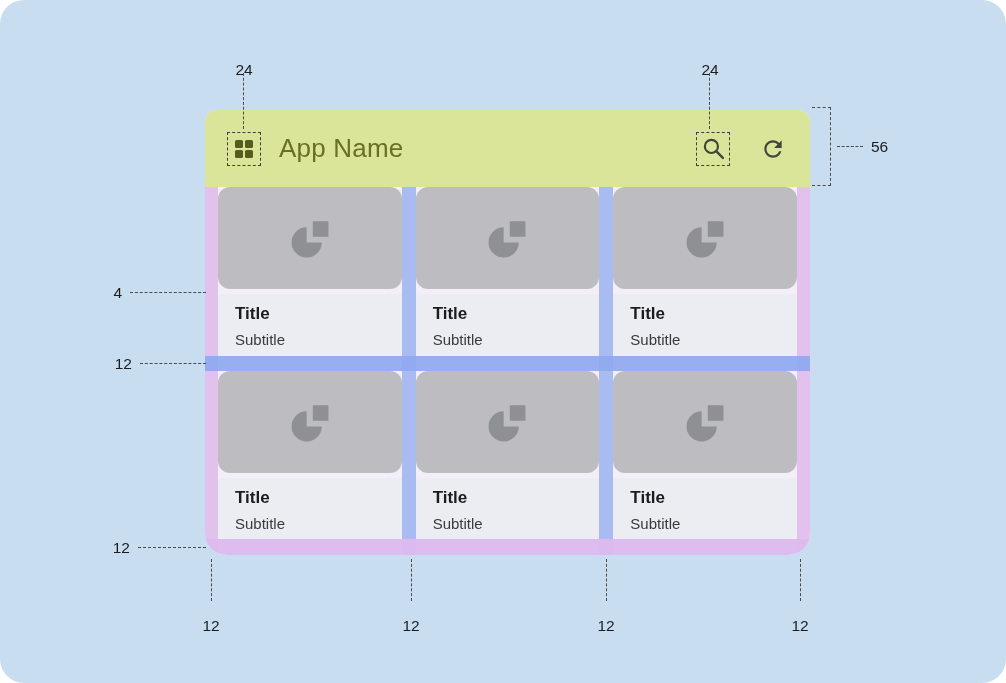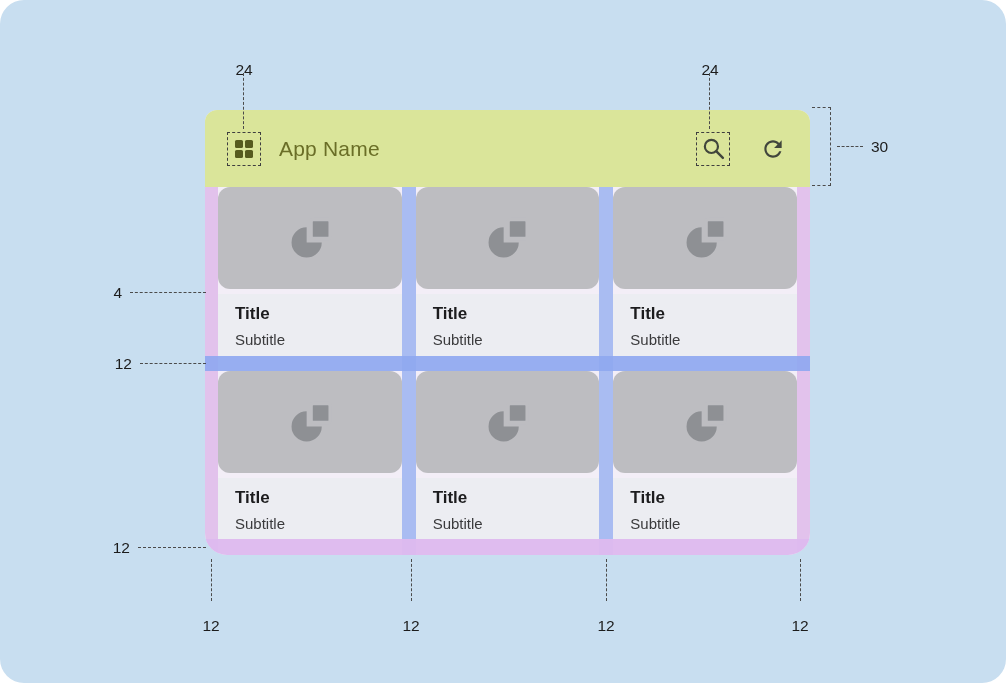--- a/index.html
+++ b/index.html
@@ -6,21 +6,21 @@
   .canvas{position:relative;width:1006px;height:683px;background:#C8DEF0;border-radius:24px;overflow:hidden;}
 
   
   .mockup{position:absolute;left:205px;top:110px;width:605px;height:445px;
           border-radius:12px 12px 22px 22px;overflow:hidden;background:#F3EEF7;}
 
   .appbar{position:absolute;left:0;top:0;width:100%;height:77px;background:#DAE59A;
           display:flex;align-items:center;padding:0 18px 0 22px;box-sizing:border-box;}
   .appicon-box,.searchicon-box{width:34px;height:34px;display:flex;align-items:center;justify-content:center;
           border:1.6px dashed #3f3f3f;box-sizing:border-box;flex:0 0 auto;}
-  .appname{margin-left:18px;font-size:21px;font-weight:500;color:#6A6E27;letter-spacing:.2px;}
+  .appname{margin-left:18px;font-size:26px;font-weight:500;color:#6A6E27;letter-spacing:.2px;}
   .appbar-spacer{flex:1;}
   .refresh-wrap{margin-left:30px;margin-right:6px;display:flex;align-items:center;}
 
   
   .grid{position:absolute;left:0;top:77px;width:605px;height:308px;display:grid;
         grid-template-columns:13px 1fr 14px 1fr 14px 1fr 13px;
         grid-template-rows:102px 5px 62px 15px 102px 5px 61px 16px;}
   .vstrip{background:#E2C2EC;grid-row:1/-1;}
   .vstrip.gutter{background:#A9BCF2;}
   .v1{grid-column:1;} .v2{grid-column:3;} .v3{grid-column:5;} .v4{grid-column:7;}
@@ -154,21 +154,21 @@
   <div class="ann t-center" style="left:232px;top:52px;width:24px;">24</div>
   <div class="dash-v" style="left:243px;top:73px;height:56px;"></div>
 
   <div class="ann t-center" style="left:698px;top:52px;width:24px;">24</div>
   <div class="dash-v" style="left:709px;top:73px;height:56px;"></div>
 
   <div class="dash-h" style="left:812px;top:107px;width:19px;"></div>
   <div class="dash-v" style="left:830px;top:107px;height:79px;"></div>
   <div class="dash-h" style="left:812px;top:185px;width:19px;"></div>
   <div class="dash-h" style="left:837px;top:146px;width:26px;"></div>
-  <div class="ann" style="left:871px;top:138px;">30</div>
+  <div class="ann" style="left:871px;top:138px;">56</div>
 
   <div class="ann t-right" style="left:100px;top:284px;width:22px;">4</div>
   <div class="dash-h" style="left:130px;top:292px;width:76px;"></div>
 
   <div class="ann t-right" style="left:104px;top:355px;width:28px;">12</div>
   <div class="dash-h" style="left:140px;top:363px;width:66px;"></div>
 
   <div class="ann t-right" style="left:102px;top:539px;width:28px;">12</div>
   <div class="dash-h" style="left:138px;top:547px;width:68px;"></div>
 

